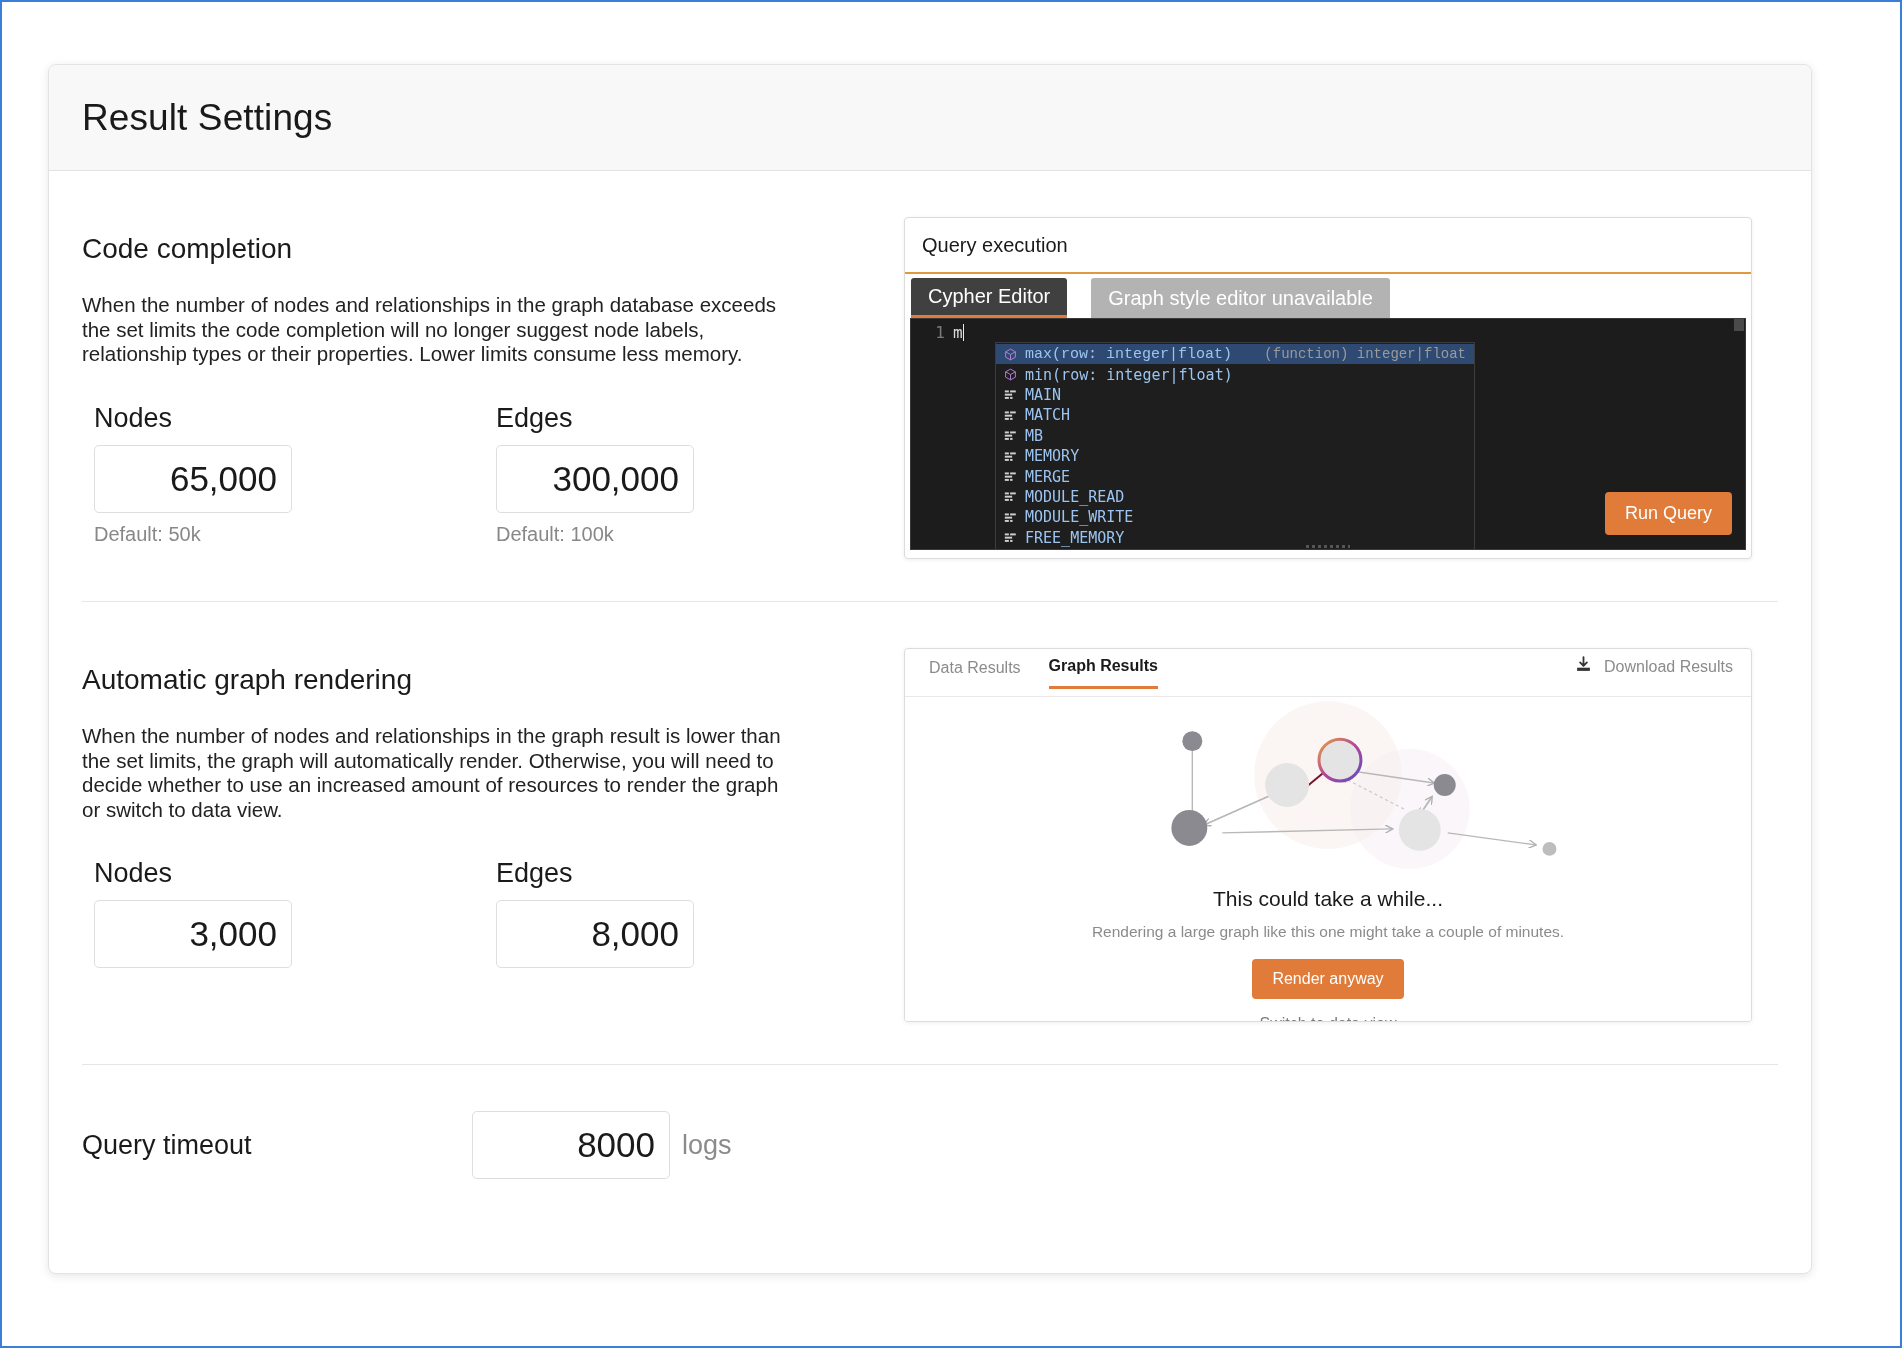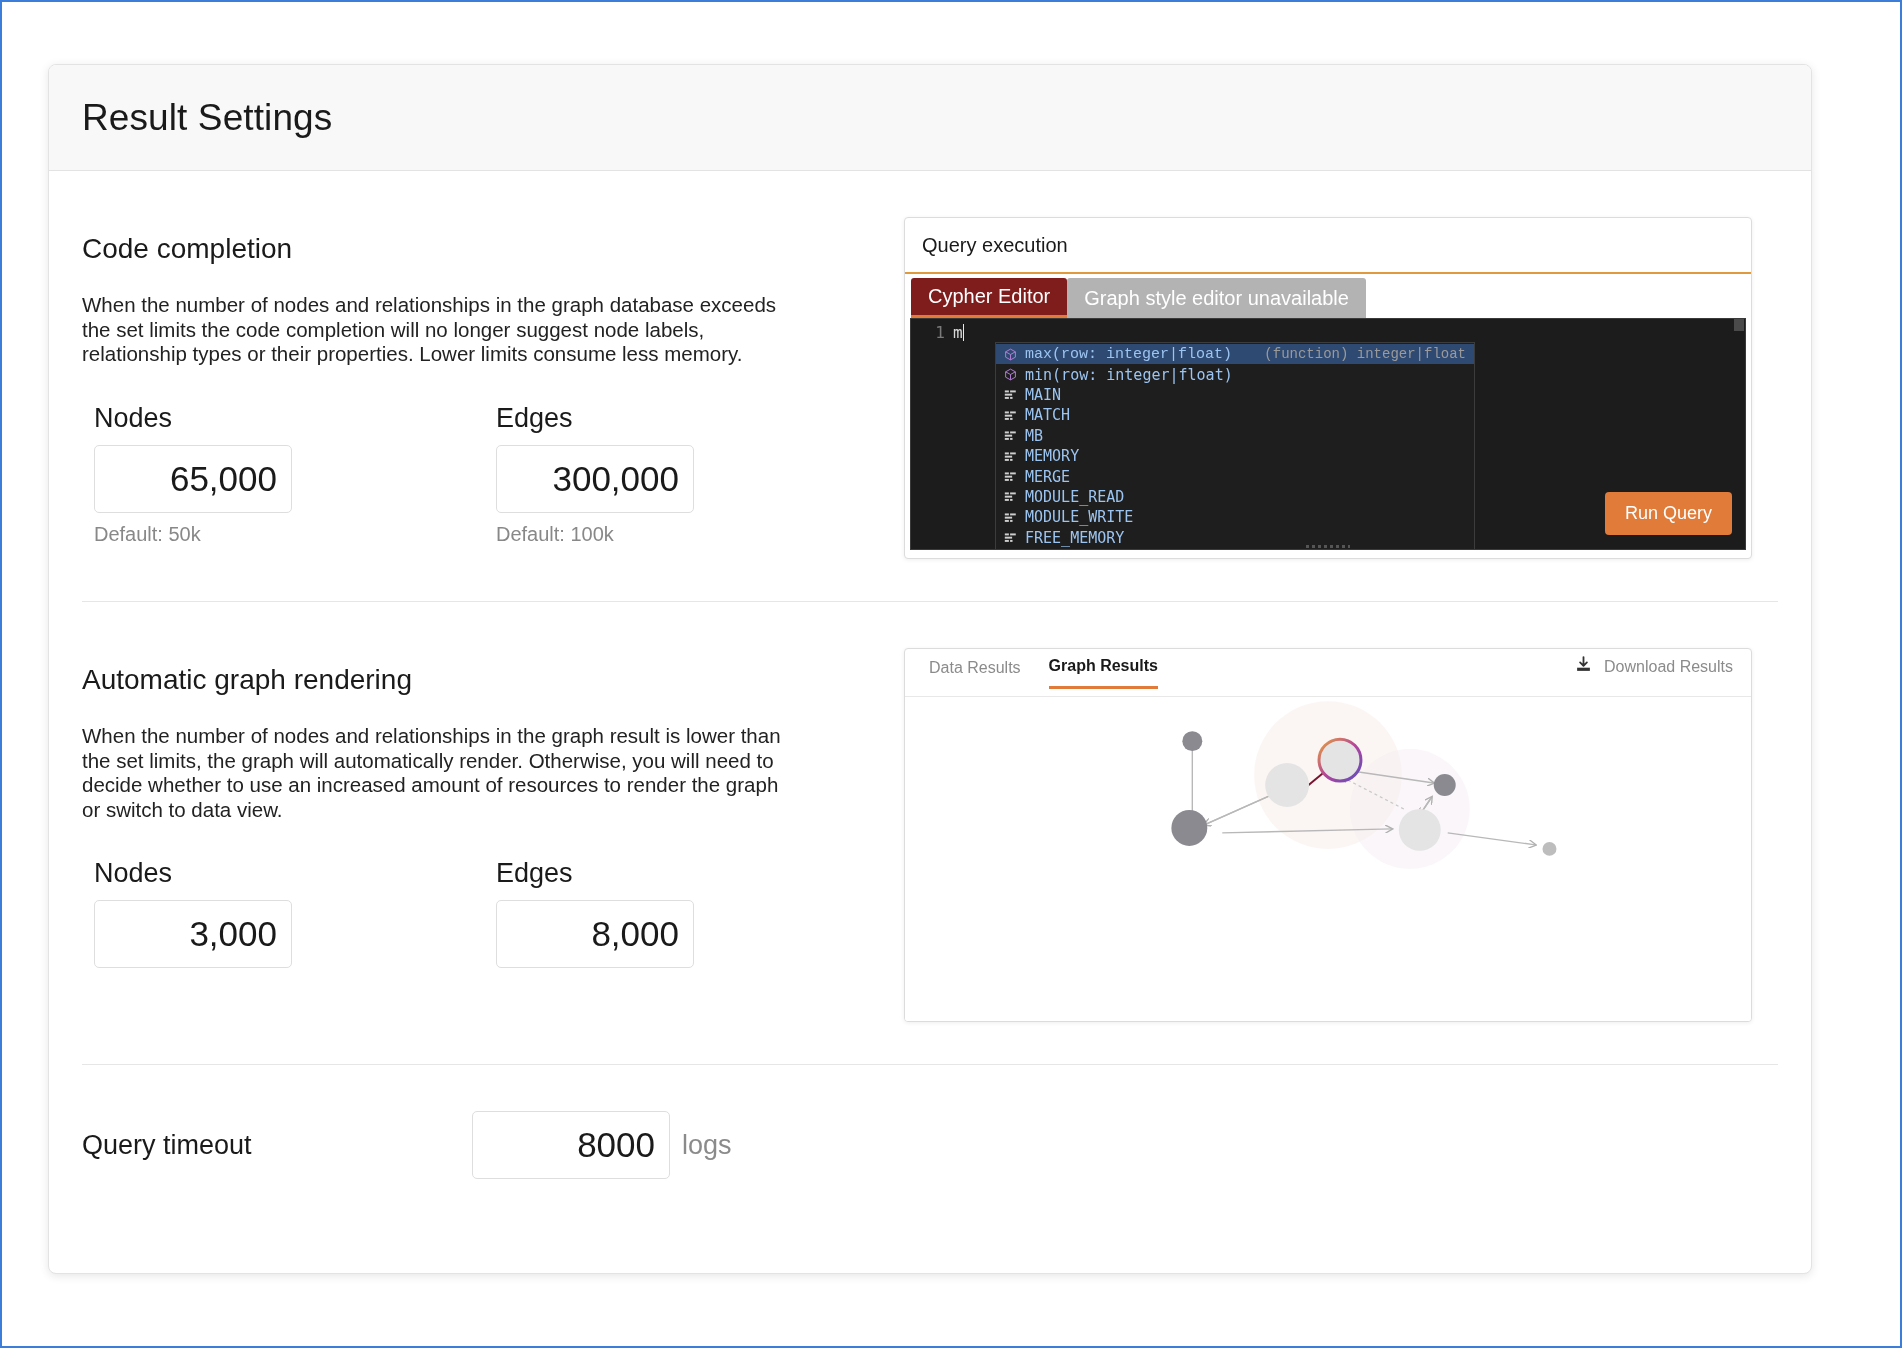--- a/index.html
+++ b/index.html
@@ -159,29 +159,30 @@
   }
   .qe-tab {
     height: 40px;
     display: flex;
     align-items: center;
     padding: 0 17px;
     font-size: 20px;
     box-sizing: border-box;
   }
   .qe-tab.active {
-    background: #7f1d1d;
+    background: #404040;
     color: #ffffff;
     border-bottom: 3px solid #e07b39;
     border-radius: 3px 3px 0 0;
   }
   .qe-tab.disabled {
     background: #b3b3b3;
     color: #ffffff;
     border-radius: 3px 3px 0 0;
+    margin-left: 24px;
   }
   .qe-editor {
     position: relative;
     height: 232px;
     background: #1c1c1c;
     border: 1px solid #3a3a3a;
     margin: 0 5px 8px 5px;
     box-sizing: border-box;
     overflow: hidden;
     font-family: "DejaVu Sans Mono", monospace;
@@ -641,20 +642,26 @@
 
                 <circle cx="288" cy="44" r="10" fill="#8a8a90"></circle>
                 <circle cx="285" cy="131" r="18" fill="#8a8a90"></circle>
                 <circle cx="383" cy="88" r="22" fill="#e4e4e4"></circle>
                 <circle cx="436" cy="63" r="21" fill="#e4e4e4" stroke="url(#ringgrad)" stroke-width="3"></circle>
                 <circle cx="541" cy="88" r="11" fill="#8a8a90"></circle>
                 <circle cx="516" cy="133" r="21" fill="#e4e4e4"></circle>
                 <circle cx="646" cy="152" r="7" fill="#bdbdbd"></circle>
               </svg>
 
+              <div class="gr-msg">
+                <div class="gr-msg-title">This could take a while...</div>
+                <div class="gr-msg-sub">Rendering a large graph like this one might take a couple of minutes.</div>
+                <button class="render-btn">Render anyway</button>
+                <span class="switch-link">Switch to data view</span>
+              </div>
             </div>
           </div>
         </div>
       </div>
 
       <div class="divider"></div>
 
       <div class="timeout-row">
         <div class="timeout-label">Query timeout</div>
         <div class="field-input">8000</div>

